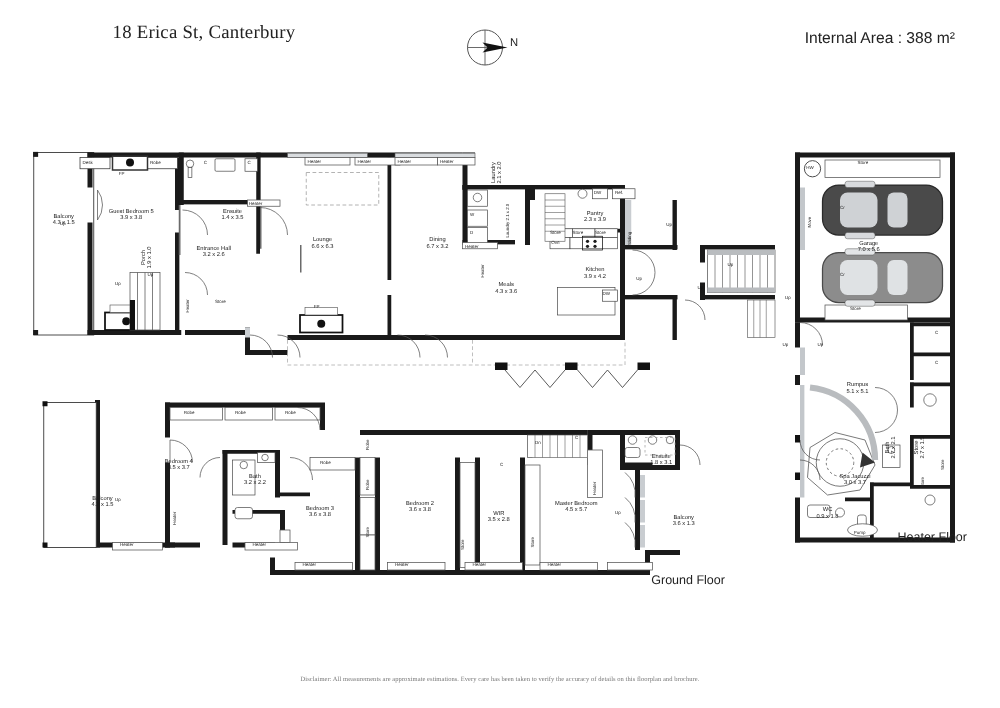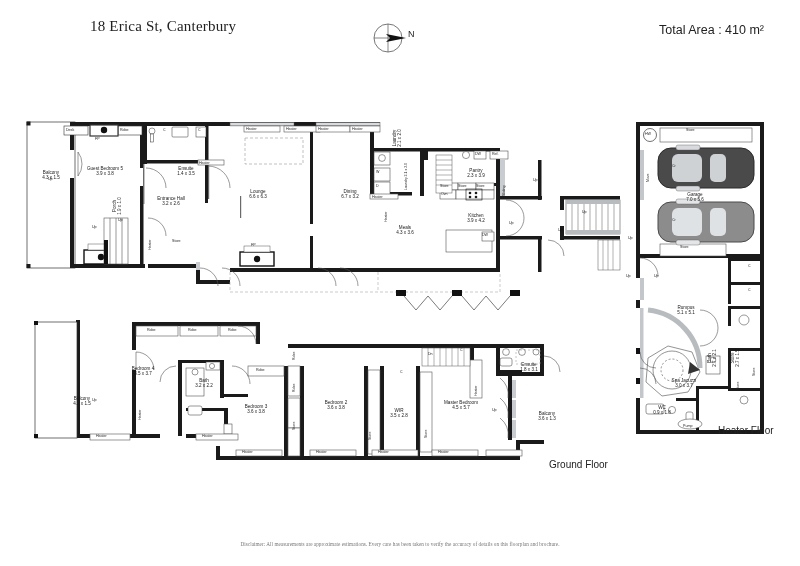--- a/index.html
+++ b/index.html
@@ -18,21 +18,21 @@
   .areas{
     position:absolute;right:36px;top:22px;text-align:left;
     font-size:12.5px;line-height:17px;color:#222;
   }
   .areas div{white-space:nowrap;}
 
   .floor-label{
     position:absolute;font-size:10px;color:#222;
     font-family:"Liberation Sans", sans-serif;white-space:nowrap;
   }
-  #gf-label{left:549px;top:459px;}
+  #gf-label{left:521px;top:459px;}
   #ff-label{left:718px;top:425px;}
 
   .disclaimer{
     position:absolute;left:0;right:0;top:541px;text-align:center;
     font-family:"Liberation Serif", serif;
     font-size:5.2px;color:#777;letter-spacing:.05px;
   }
   .compass-n{
     position:absolute;left:408px;top:29px;font-size:9px;color:#222;
   }
@@ -452,21 +452,21 @@
     <circle cx="0" cy="0" r="14" fill="#fff" stroke="#555" stroke-width="0.8"></circle>
     <line x1="0" y1="-14" x2="0" y2="14" stroke="#555" stroke-width="0.7"></line>
     <line x1="-14" y1="0" x2="14" y2="0" stroke="#555" stroke-width="0.7"></line>
     <polygon points="-2,-4 18,0 -2,4 2,0" fill="#111"></polygon>
   </g>
 </svg>
 
 <div class="title">18 Erica St, Canterbury</div>
 
 <div class="areas">
-  <div>Total Area : 410 m²</div>
+  <div>Internal Area : 388 m²</div>
 </div>
 
 <div class="compass-n">N</div>
 
 <div class="floor-label" id="gf-label">Ground Floor</div>
 <div class="floor-label" id="ff-label">Heater Floor</div>
 
 <div id="room-labels">
     <div class="rm" style="left: 26px; top: 170px; width: 50px;">
       <span class="n">Balcony</span>

